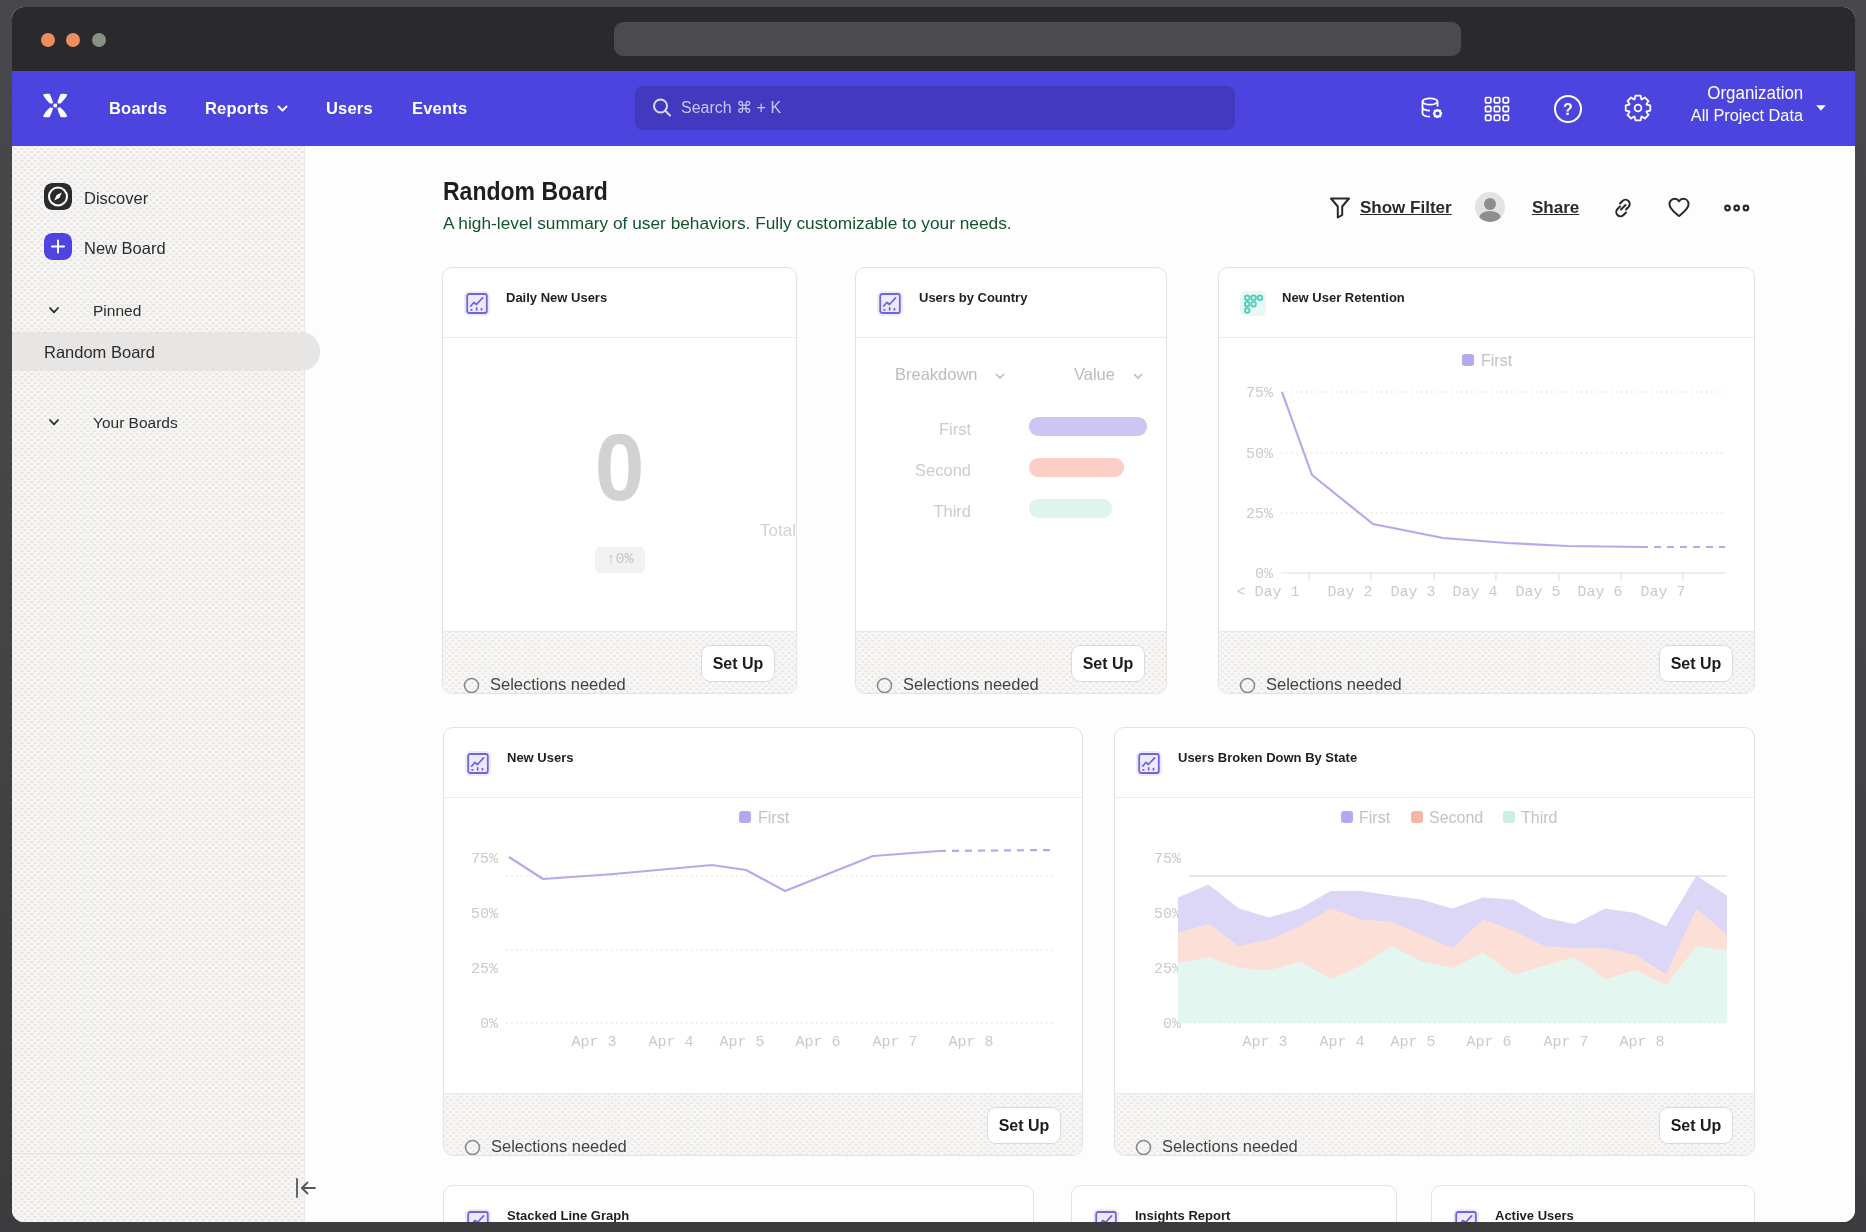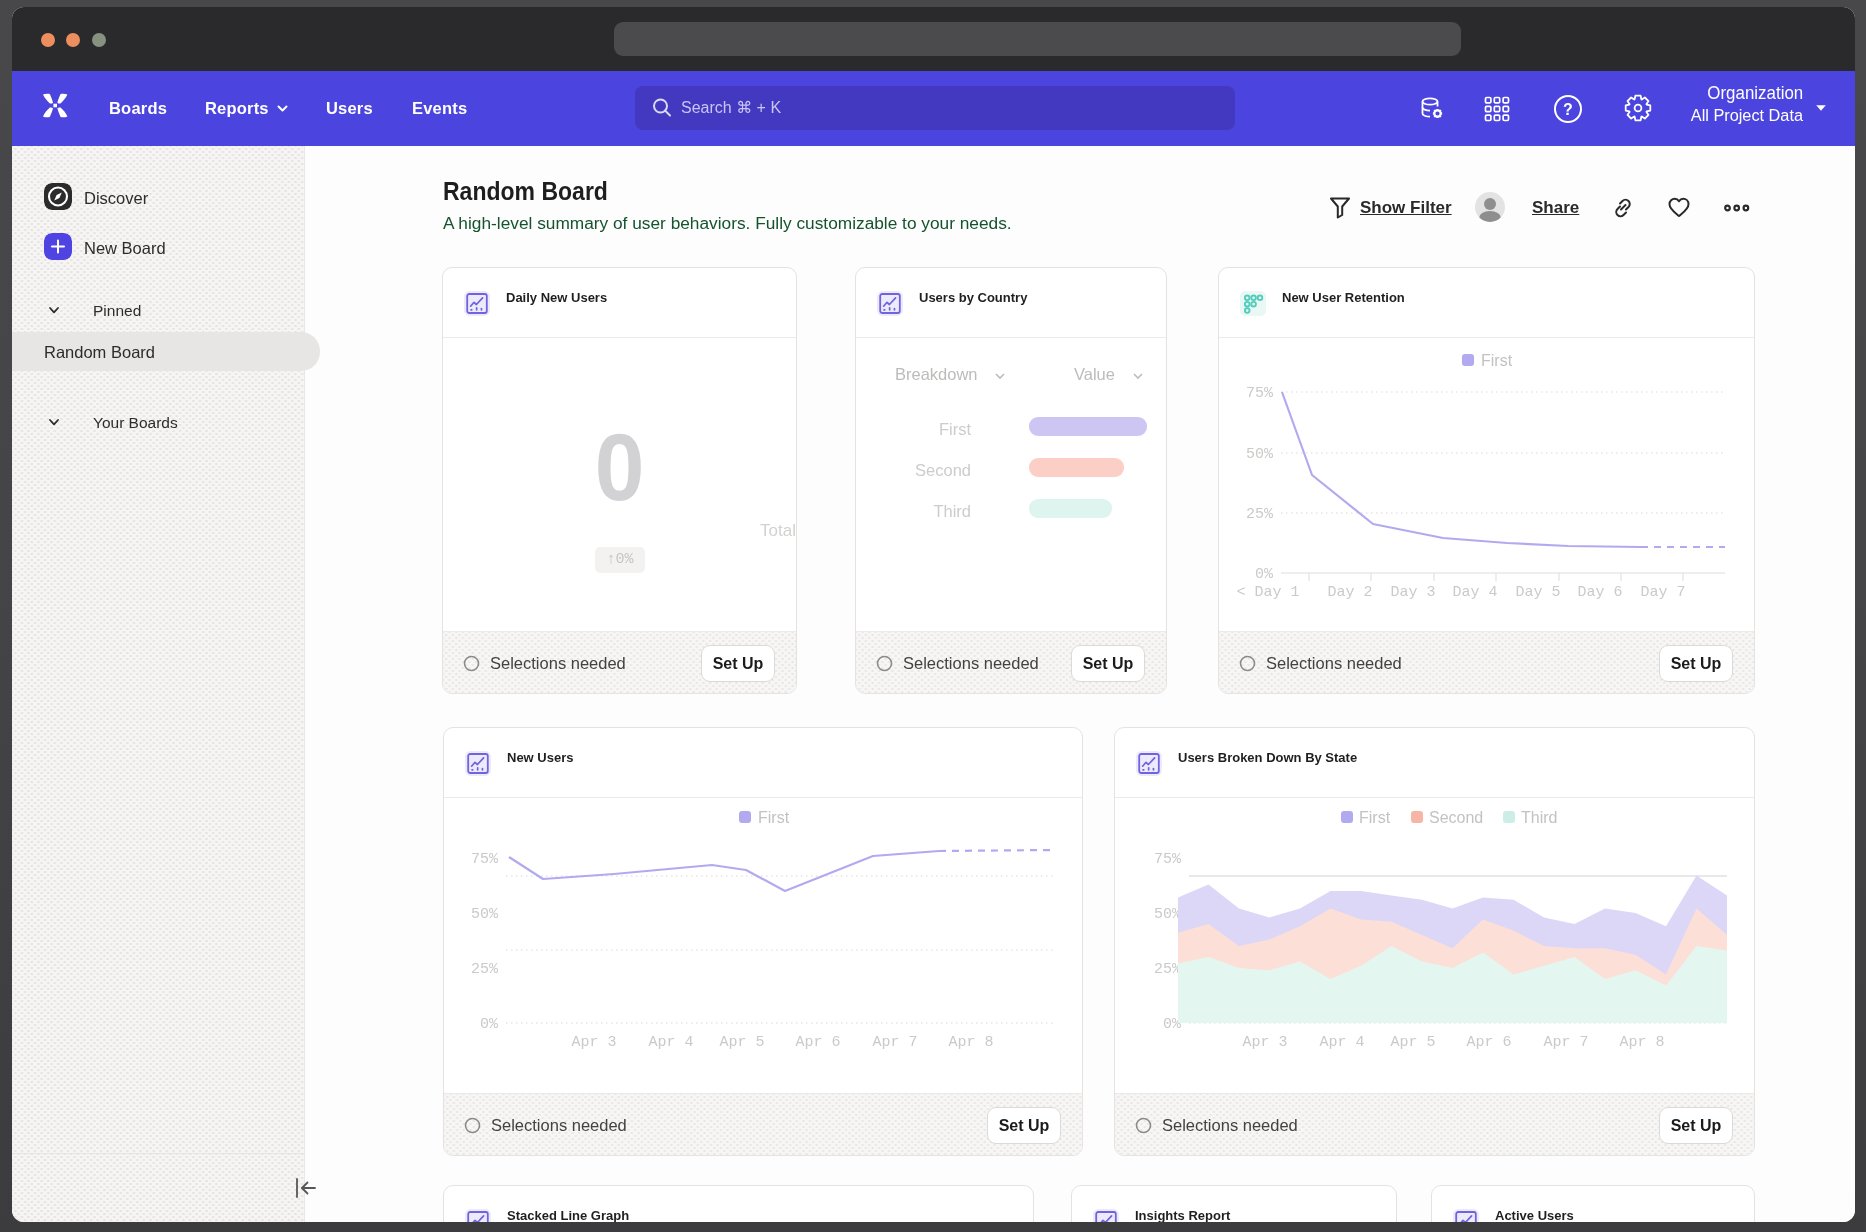--- a/index.html
+++ b/index.html
@@ -33,21 +33,21 @@
   #main { position:absolute; left:329px; top:139px; width:1514px; height:1076px; background:#fdfdfd; }
   #btitle { position:absolute; left:102px; top:30px; font-size:26px; font-weight:700; color:#1e1e1e; transform:scaleX(.885); transform-origin:left; }
   #bsub { position:absolute; left:102px; top:67px; font-size:17.3px; color:#14532d; }
   .hctl { position:absolute; top:48px; font-size:17px; font-weight:600; color:#2a2a2a; height:28px; line-height:28px;text-decoration:underline; }
   
   .card { position:absolute; background:#fff; border:1px solid #e4e3e1; border-radius:10px; overflow:hidden; }
   .chead { position:absolute; left:0; top:0; right:0; height:70px; border-bottom:1px solid #ecebea; }
   .chip { position:absolute; left:21px; top:23px; width:26px; height:25px; border-radius:6px; background:#ece9fc; }
   .ctitle { position:absolute; left:63px; top:22px; font-size:13px; font-weight:700; color:#1f1f1f; }
   .cfoot { position:absolute; left:0; bottom:0; right:0; height:62px; background-color:#f7f6f5; border-top:1px solid #eceae9; background-image:radial-gradient(rgba(95,92,82,.11) 1px, rgba(0,0,0,0) 1.2px), radial-gradient(rgba(95,92,82,.11) 1px, rgba(0,0,0,0) 1.2px); background-size:6.6px 6px, 6.6px 6px; background-position:0 0, 3.3px 3px; }
-  .selneed { position:absolute; left:20px; top:0; height:62px; display:flex; align-items:center; font-size:16.5px; color:#424242; }
+  .selneed { position:absolute; left:20px; top:0; height:62px; display:flex; align-items:flex-end; font-size:16.5px; color:#424242; }
   .selneed svg { margin-right:10px; }
   .setup { position:absolute; right:21px; top:13px; width:74px; height:37px; background:#fff; border:1px solid #dbdad8; border-radius:9px;
            text-align:center; line-height:35px; font-size:16px; font-weight:700; color:#1b1b1b; }
   .mono { font-family:"Liberation Mono", monospace; }
   .axis { fill:#cbcac8; font-family:"Liberation Mono", monospace; font-size:15px; }
   .leg { fill:#c3c2c1; font-size:16px; font-family:"Liberation Sans", sans-serif; }
 </style>
 </head>
 <body>
 <div id="stage">

